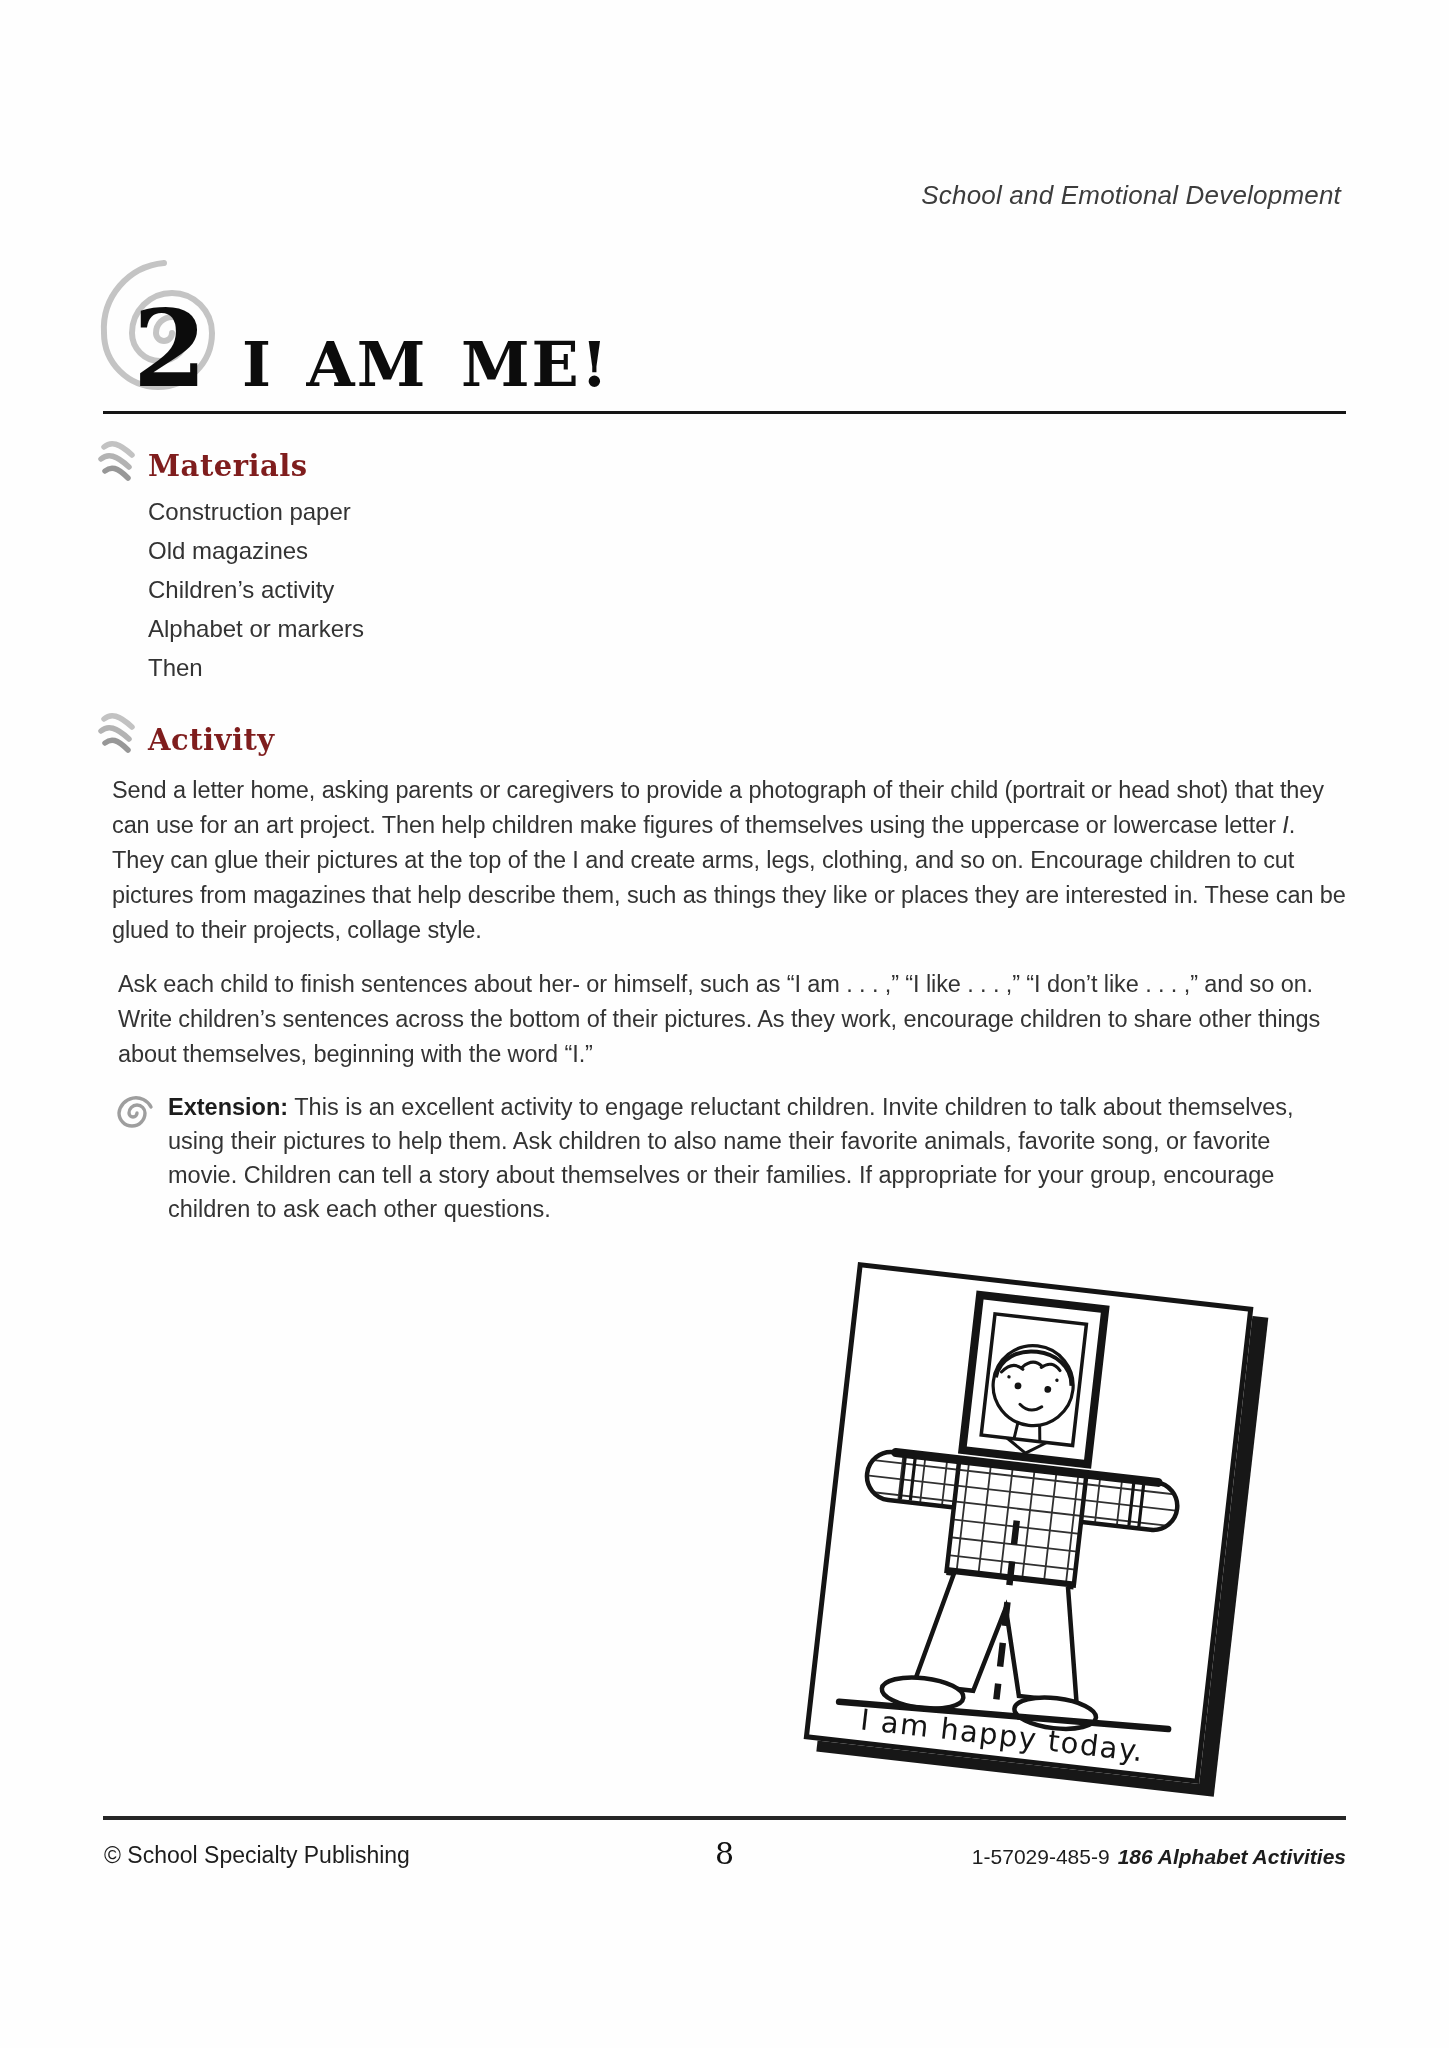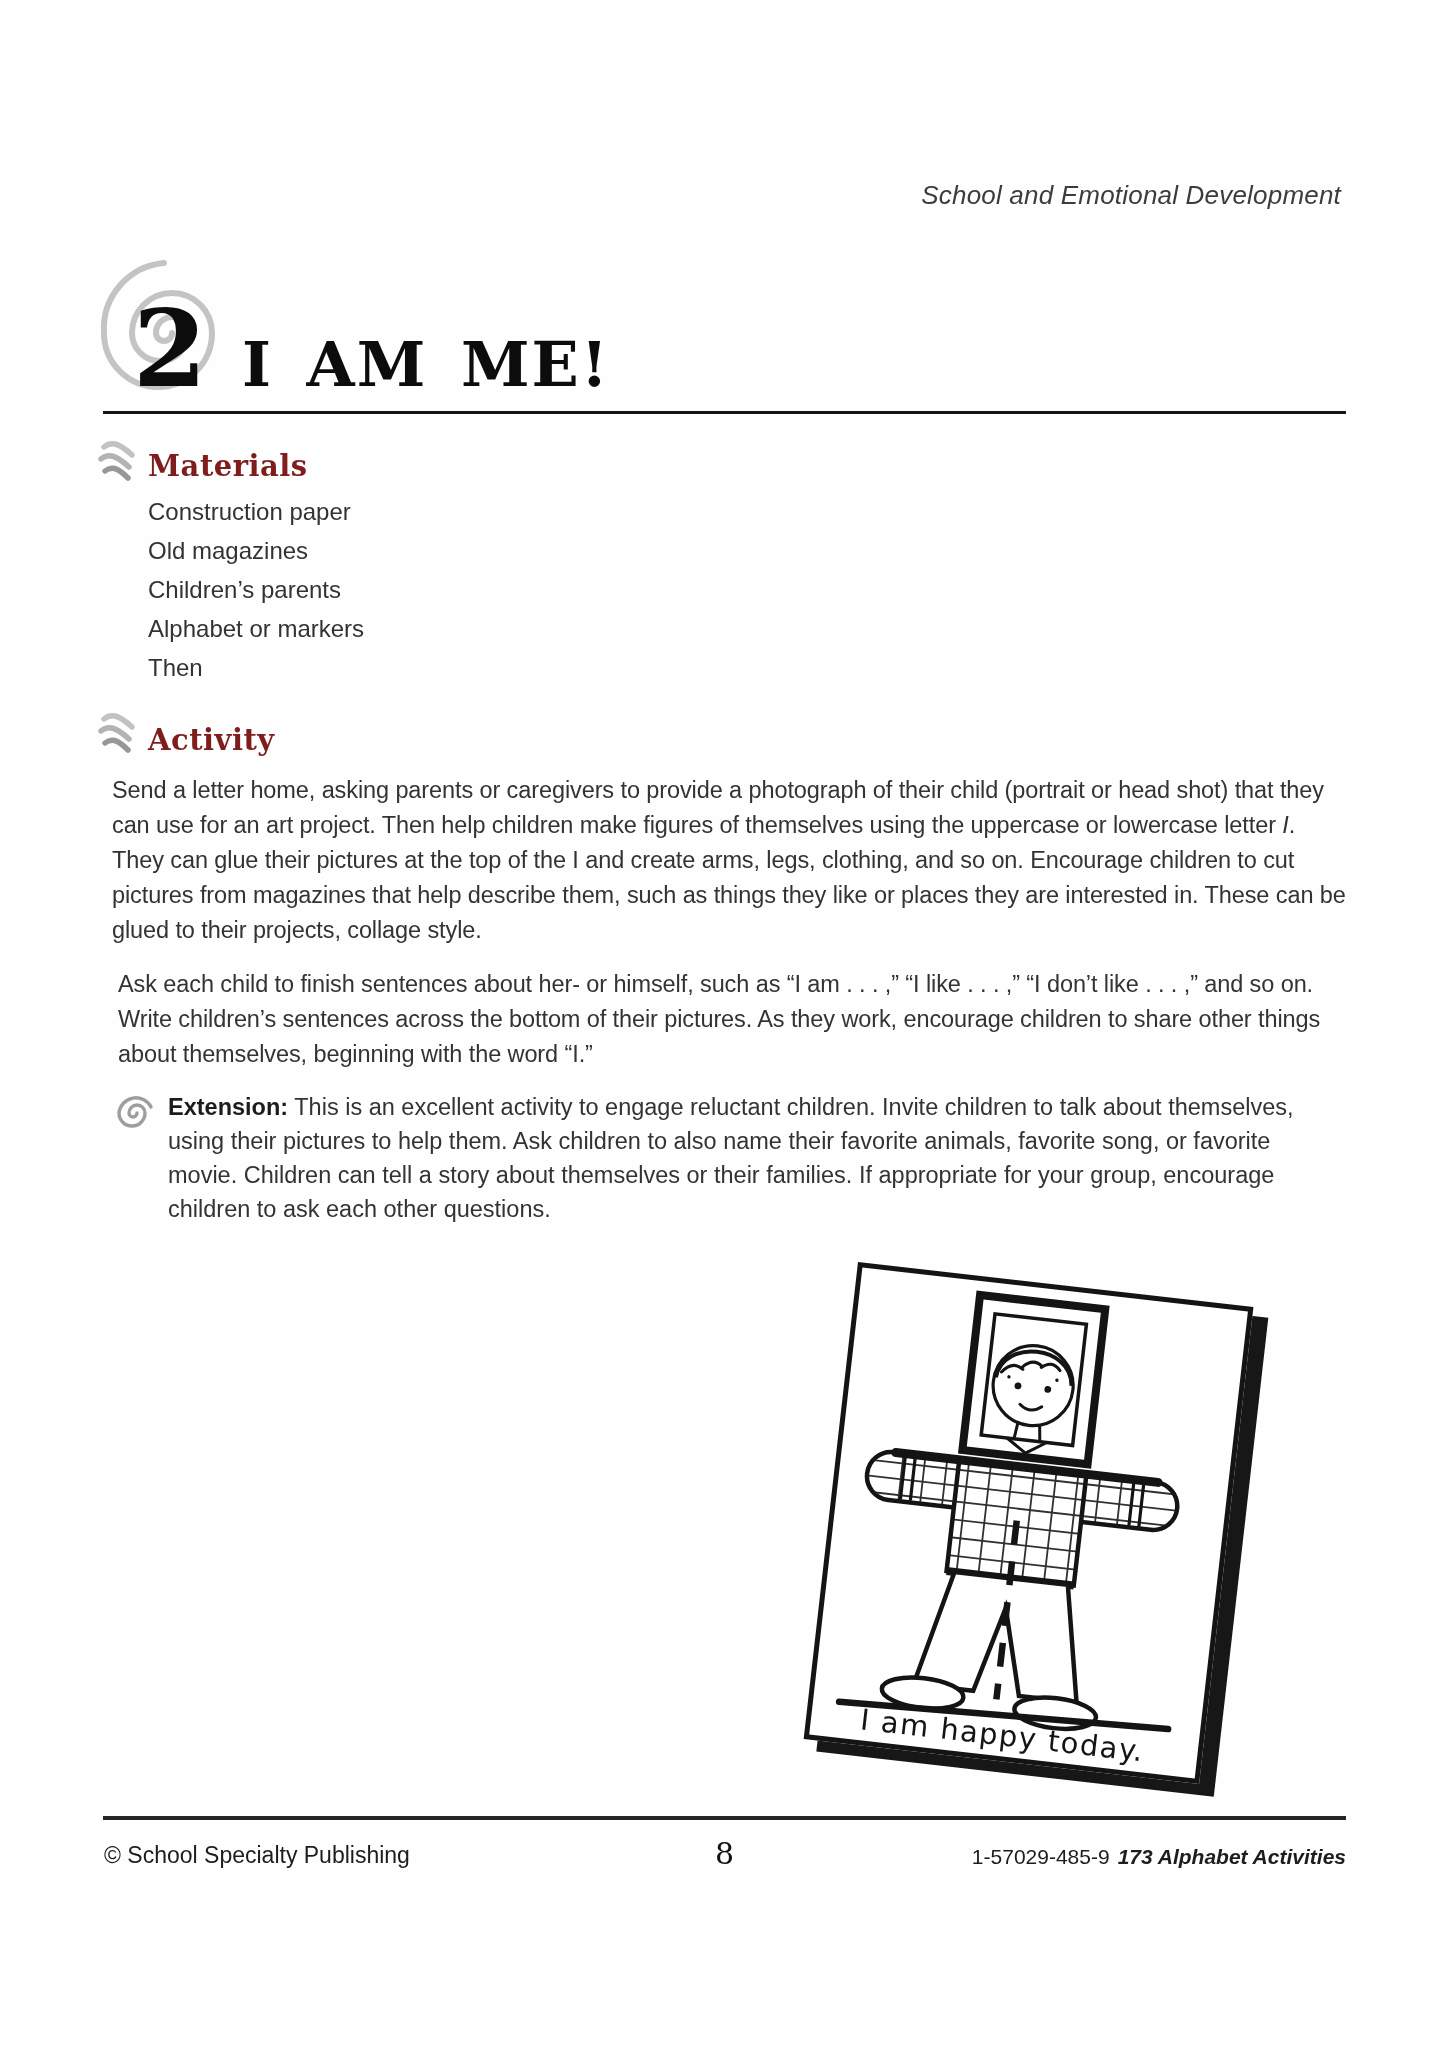--- a/index.html
+++ b/index.html
@@ -83,21 +83,21 @@
 
 <svg class="abs squiggle materials" viewBox="0 0 42 46">
   <path d="M7 9 C14 3, 22 5, 35 17" fill="none" stroke="#c2c2c2" stroke-width="5.5" stroke-linecap="round"></path>
   <path d="M4 21 C11 15, 19 17, 32 29" fill="none" stroke="#b3b3b3" stroke-width="5.5" stroke-linecap="round"></path>
   <path d="M8 33 C14 28, 20 29, 31 40" fill="none" stroke="#979797" stroke-width="5.5" stroke-linecap="round"></path>
 </svg>
 <h2 class="abs sec materials-heading">Materials</h2>
 <ul class="abs materials-list">
   <li>Construction paper</li>
   <li>Old magazines</li>
-  <li>Children’s parents</li>
+  <li>Children’s activity</li>
   <li>Alphabet or markers</li>
   <li>Then</li>
 </ul>
 
 <svg class="abs squiggle activity" viewBox="0 0 42 46">
   <path d="M7 9 C14 3, 22 5, 35 17" fill="none" stroke="#c2c2c2" stroke-width="5.5" stroke-linecap="round"></path>
   <path d="M4 21 C11 15, 19 17, 32 29" fill="none" stroke="#b3b3b3" stroke-width="5.5" stroke-linecap="round"></path>
   <path d="M8 33 C14 28, 20 29, 31 40" fill="none" stroke="#979797" stroke-width="5.5" stroke-linecap="round"></path>
 </svg>
 <h2 class="abs sec activity-heading">Activity</h2>
@@ -156,13 +156,13 @@
 
     <path d="M26 434 L356 424" stroke="#141414" stroke-width="6.5" stroke-linecap="round"></path>
 
     <text x="192" y="459" text-anchor="middle" font-family="DejaVu Sans, sans-serif" font-size="29" letter-spacing="1.5" fill="#141414">I am happy today.</text>
   </svg>
 </div>
 
 <div class="abs footer-rule"></div>
 <div class="abs footer-left">© School Specialty Publishing</div>
 <div class="abs footer-page">8</div>
-<div class="abs footer-right"><span>1-57029-485-9</span><span class="book-title">173 Alphabet Activities</span></div>
+<div class="abs footer-right"><span>1-57029-485-9</span><span class="book-title">186 Alphabet Activities</span></div>
 
 </body></html>

